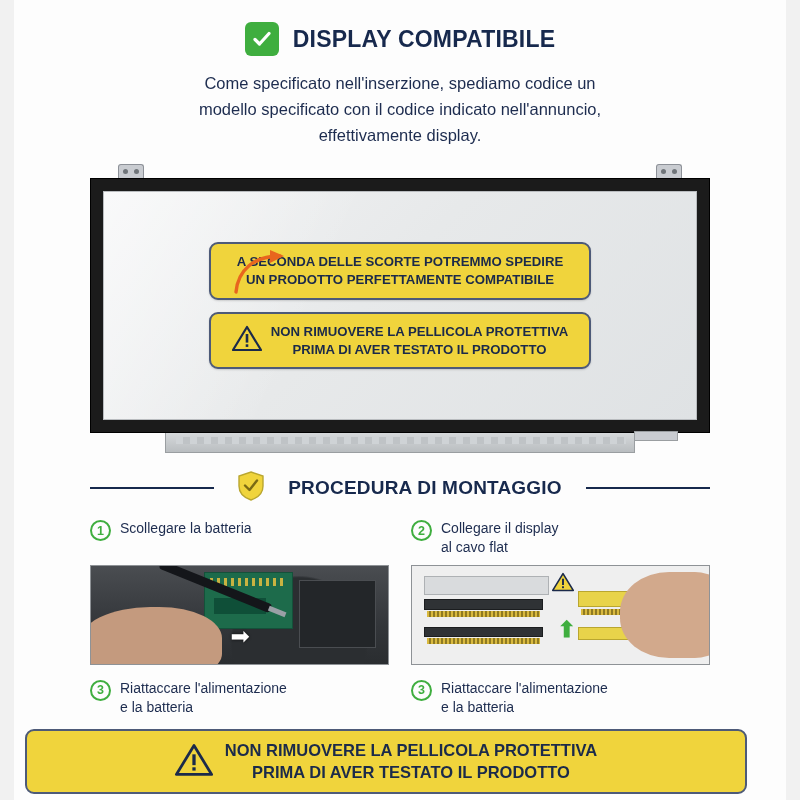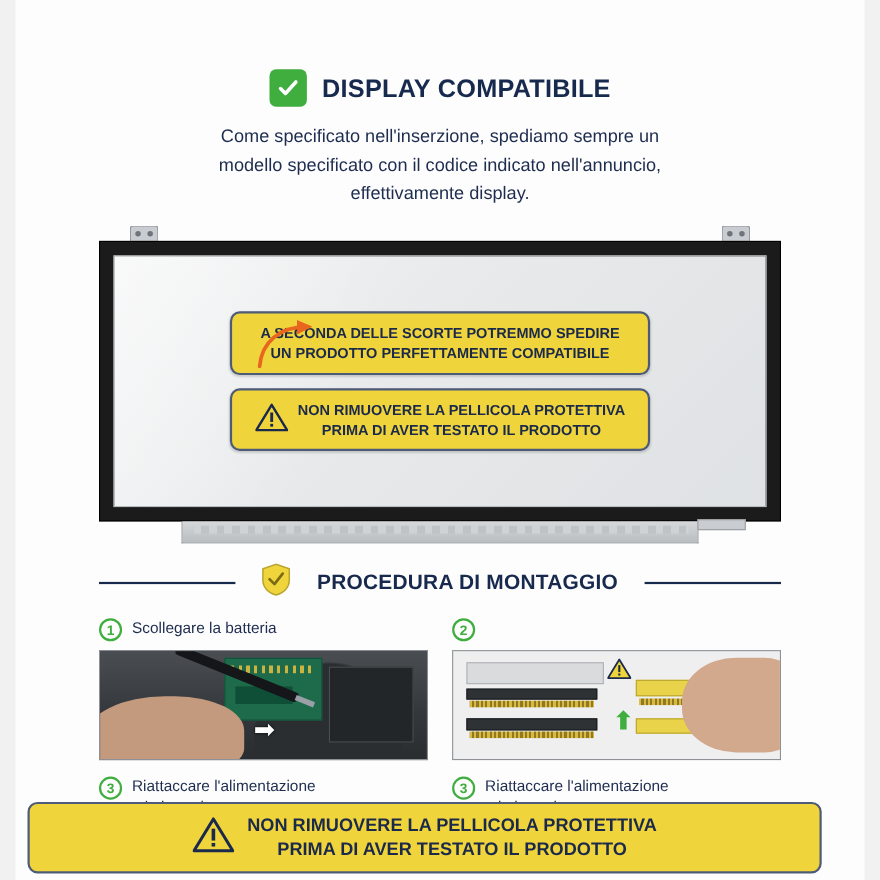--- a/index.html
+++ b/index.html
@@ -38,21 +38,20 @@
     padding: 0;
   }
 
   
   .header {
     display: flex;
     align-items: center;
     justify-content: center;
     gap: 14px;
     padding-top: 22px;
-    margin-top: 41px;
   }
   .check-badge {
     width: 34px;
     height: 34px;
     border-radius: 6px;
     background: #3fae3f;
     display: flex;
     align-items: center;
     justify-content: center;
     flex: 0 0 auto;
@@ -412,21 +411,21 @@
     <div class="header">
       <span class="check-badge">
         <svg width="22" height="22" viewBox="0 0 22 22" aria-hidden="true">
           <path d="M4 11.5 L8.5 16 L18 5.5" fill="none" stroke="#ffffff" stroke-width="3.2" stroke-linecap="round" stroke-linejoin="round"></path>
         </svg>
       </span>
       <div class="header-title">DISPLAY COMPATIBILE</div>
     </div>
 
     <div class="intro">
-      <div>Come specificato nell'inserzione, spediamo sempre un</div>
+      <div>Come specificato nell'inserzione, spediamo codice un</div>
       <div>modello specificato con il codice indicato nell'annuncio,</div>
       <div>effettivamente display.</div>
     </div>
 
     <div class="panel-wrap">
       <div class="brackets">
         <span class="bracket left"></span>
         <span class="bracket right"></span>
       </div>
 
@@ -480,20 +479,24 @@
 
     <div class="steps">
       <div class="step">
         <span class="step-num">1</span>
         <span class="step-text">
           <span style="display:block">Scollegare la batteria</span>
         </span>
       </div>
       <div class="step">
         <span class="step-num">2</span>
+        <span class="step-text">
+          <span style="display:block">Collegare il display</span>
+          <span style="display:block">al cavo flat</span>
+        </span>
       </div>
     </div>
 
     <div class="photos">
       <div class="photo photo-a">
         <span class="pa-board"></span>
         <span class="pa-green"></span>
         <span class="pa-batt"></span>
         <span class="pa-driver"></span>
         <span class="pa-hand"></span>

